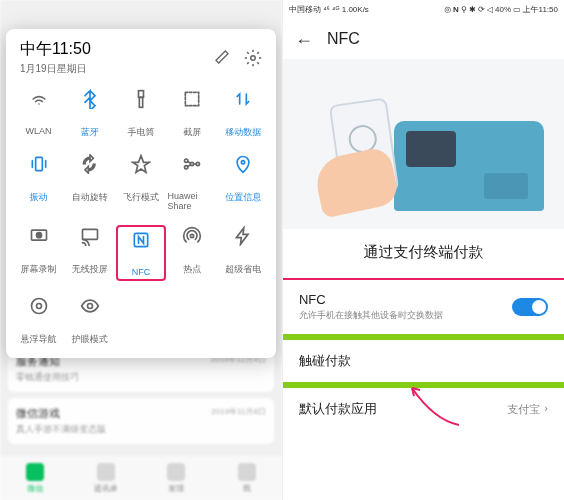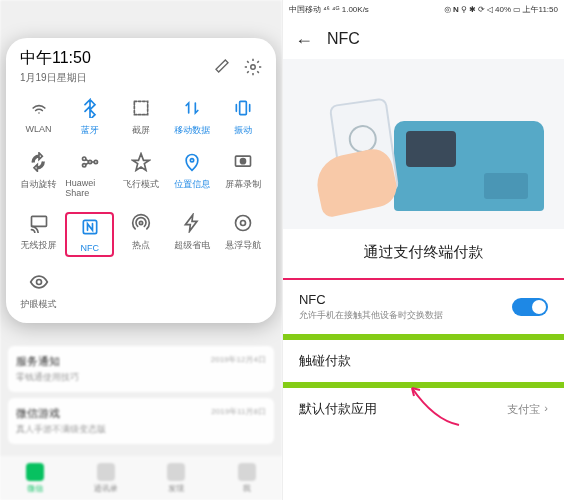--- a/index.html
+++ b/index.html
@@ -1,27 +1,27 @@
 <!DOCTYPE html>
 <html><head>
 <meta charset="utf-8">
 <style>
 *{margin:0;padding:0;box-sizing:border-box;font-family:"PingFang SC","Microsoft YaHei",sans-serif}
 body{display:flex;width:564px;height:500px;background:#fff}
 .phone{width:342px;height:500px;position:relative;overflow:hidden}
 .statusbar{height:18px;display:flex;align-items:center;justify-content:space-between;padding:0 6px;font-size:8px;color:#333}
 .statusbar .right{display:flex;align-items:center;gap:2px}
 
-.left .panel{background:#fff;border-radius:21px;margin:20px 6px 0;box-shadow:0 4px 20px rgba(0,0,0,0.25);padding:10px 8px 12px;position:relative;z-index:2}
+.left .panel{background:#fff;border-radius:8px;margin:11px 6px 0;box-shadow:0 4px 20px rgba(0,0,0,0.25);padding:10px 8px 12px;position:relative;z-index:2}
 .panel-head{display:flex;align-items:center;justify-content:space-between;padding:0 6px 8px}
 .ph-time{font-size:16px;font-weight:500;color:#000}
 .ph-date{font-size:10px;color:#666;margin-top:2px}
 .ph-icons{display:flex;gap:14px;color:#666}
 .grid{display:grid;grid-template-columns:repeat(5,1fr);row-gap:14px;column-gap:2px;margin-top:4px}
-.tile{display:flex;flex-direction:column;align-items:center;gap:5px}
+.tile{display:flex;flex-direction:column;align-items:center;gap:16px}
 .tile .ic{width:22px;height:22px;display:flex;align-items:center;justify-content:center;color:#666}
 .tile.on .ic{color:#1e88e5}
 .tile .lbl{font-size:9px;color:#666}
 .tile.on .lbl{color:#1e88e5}
 .tile.hl{border:2px solid #e91e63;border-radius:4px;padding:2px}
 .brightness{display:flex;align-items:center;margin-top:16px;padding:0 8px;gap:8px}
 .b-track{flex:1;height:3px;background:#ddd;border-radius:2px;position:relative}
 .b-fill{position:absolute;left:0;top:0;height:100%;width:28%;background:#1e88e5;border-radius:2px}
 .b-thumb{position:absolute;left:28%;top:50%;transform:translate(-50%,-50%);width:16px;height:16px;border-radius:50%;background:#fff;box-shadow:0 1px 3px rgba(0,0,0,.4)}
 .auto-box{display:flex;align-items:center;gap:4px;font-size:10px;color:#444}
@@ -137,20 +137,29 @@
           <div class="ic">
             <svg width="20" height="20" viewBox="0 0 24 24" fill="none" stroke="currentColor" stroke-width="2" stroke-linecap="round">
               <path d="M12 2l6 6-6 6 6 6-6 6V2l-6 6m0 8l6-6"></path>
             </svg>
           </div>
           <div class="lbl">蓝牙</div>
         </div>
         <div class="tile">
           <div class="ic">
             <svg width="20" height="20" viewBox="0 0 24 24" fill="none" stroke="currentColor" stroke-width="2" stroke-linecap="round">
+              <rect x="9" y="2" width="6" height="8"></rect>
+              <rect x="10" y="10" width="4" height="12"></rect>
+            </svg>
+          </div>
+          <div class="lbl">手电筒</div>
+        </div>
+        <div class="tile">
+          <div class="ic">
+            <svg width="20" height="20" viewBox="0 0 24 24" fill="none" stroke="currentColor" stroke-width="2" stroke-linecap="round">
               <rect x="4" y="4" width="16" height="16" stroke-dasharray="3 2"></rect>
             </svg>
           </div>
           <div class="lbl">截屏</div>
         </div>
         <div class="tile on">
           <div class="ic">
             <svg width="20" height="20" viewBox="0 0 24 24" fill="none" stroke="currentColor" stroke-width="2" stroke-linecap="round">
               <path d="M8 18V6l-3 3M16 6v12l3-3"></path>
             </svg>
@@ -166,41 +175,41 @@
           </div>
           <div class="lbl">振动</div>
         </div>
         <div class="tile">
           <div class="ic">
             <svg width="20" height="20" viewBox="0 0 24 24" fill="none" stroke="currentColor" stroke-width="2" stroke-linecap="round">
               <path d="M4 12a8 8 0 018-8V1l4 4-4 4V6a6 6 0 00-6 6m12 0a8 8 0 01-8 8v3l-4-4 4-4v3a6 6 0 006-6"></path>
             </svg>
           </div>
           <div class="lbl">自动旋转</div>
+        </div>
+        <div class="tile">
+          <div class="ic">
+            <svg width="20" height="20" viewBox="0 0 24 24" fill="none" stroke="currentColor" stroke-width="2" stroke-linecap="round">
+              <path d="M12 2l3 8h7l-6 4 2 8-6-4-6 4 2-8-6-4h7z"></path>
+            </svg>
+          </div>
+          <div class="lbl">飞行模式</div>
         </div>
         <div class="tile">
           <div class="ic">
             <svg width="20" height="20" viewBox="0 0 24 24" fill="none" stroke="currentColor" stroke-width="2" stroke-linecap="round">
               <circle cx="12" cy="12" r="2"></circle>
               <circle cx="5" cy="8" r="2"></circle>
               <circle cx="5" cy="16" r="2"></circle>
               <circle cx="19" cy="12" r="2"></circle>
               <path d="M7 9l3 2M7 15l3-2M14 12h3"></path>
             </svg>
           </div>
           <div class="lbl">Huawei Share</div>
         </div>
-        <div class="tile">
-          <div class="ic">
-            <svg width="20" height="20" viewBox="0 0 24 24" fill="none" stroke="currentColor" stroke-width="2" stroke-linecap="round">
-              <path d="M12 2l3 8h7l-6 4 2 8-6-4-6 4 2-8-6-4h7z"></path>
-            </svg>
-          </div>
-          <div class="lbl">飞行模式</div>
-        </div>
         <div class="tile on">
           <div class="ic">
             <svg width="20" height="20" viewBox="0 0 24 24" fill="none" stroke="currentColor" stroke-width="2" stroke-linecap="round">
               <path d="M12 22s7-6 7-12a7 7 0 10-14 0c0 6 7 12 7 12z"></path>
               <circle cx="12" cy="10" r="2"></circle>
             </svg>
           </div>
           <div class="lbl">位置信息</div>
         </div>
         <div class="tile">

